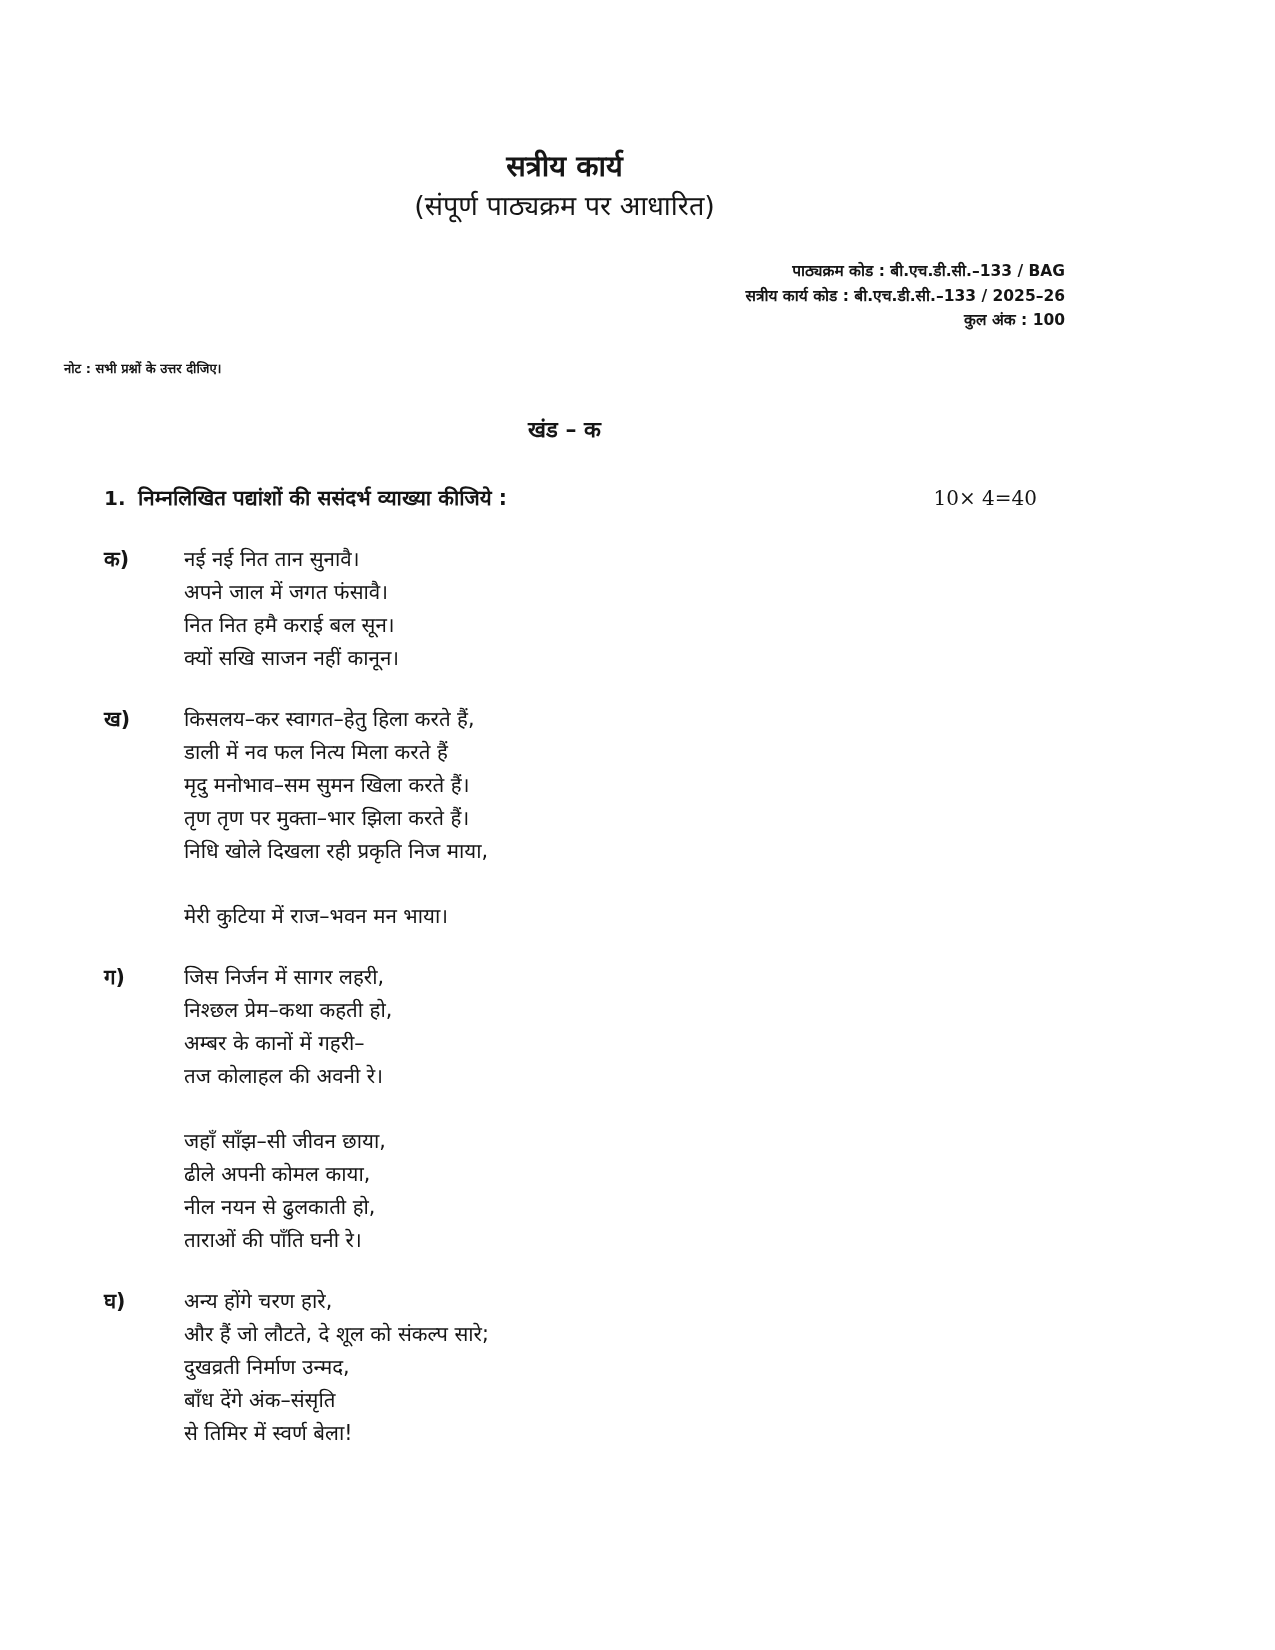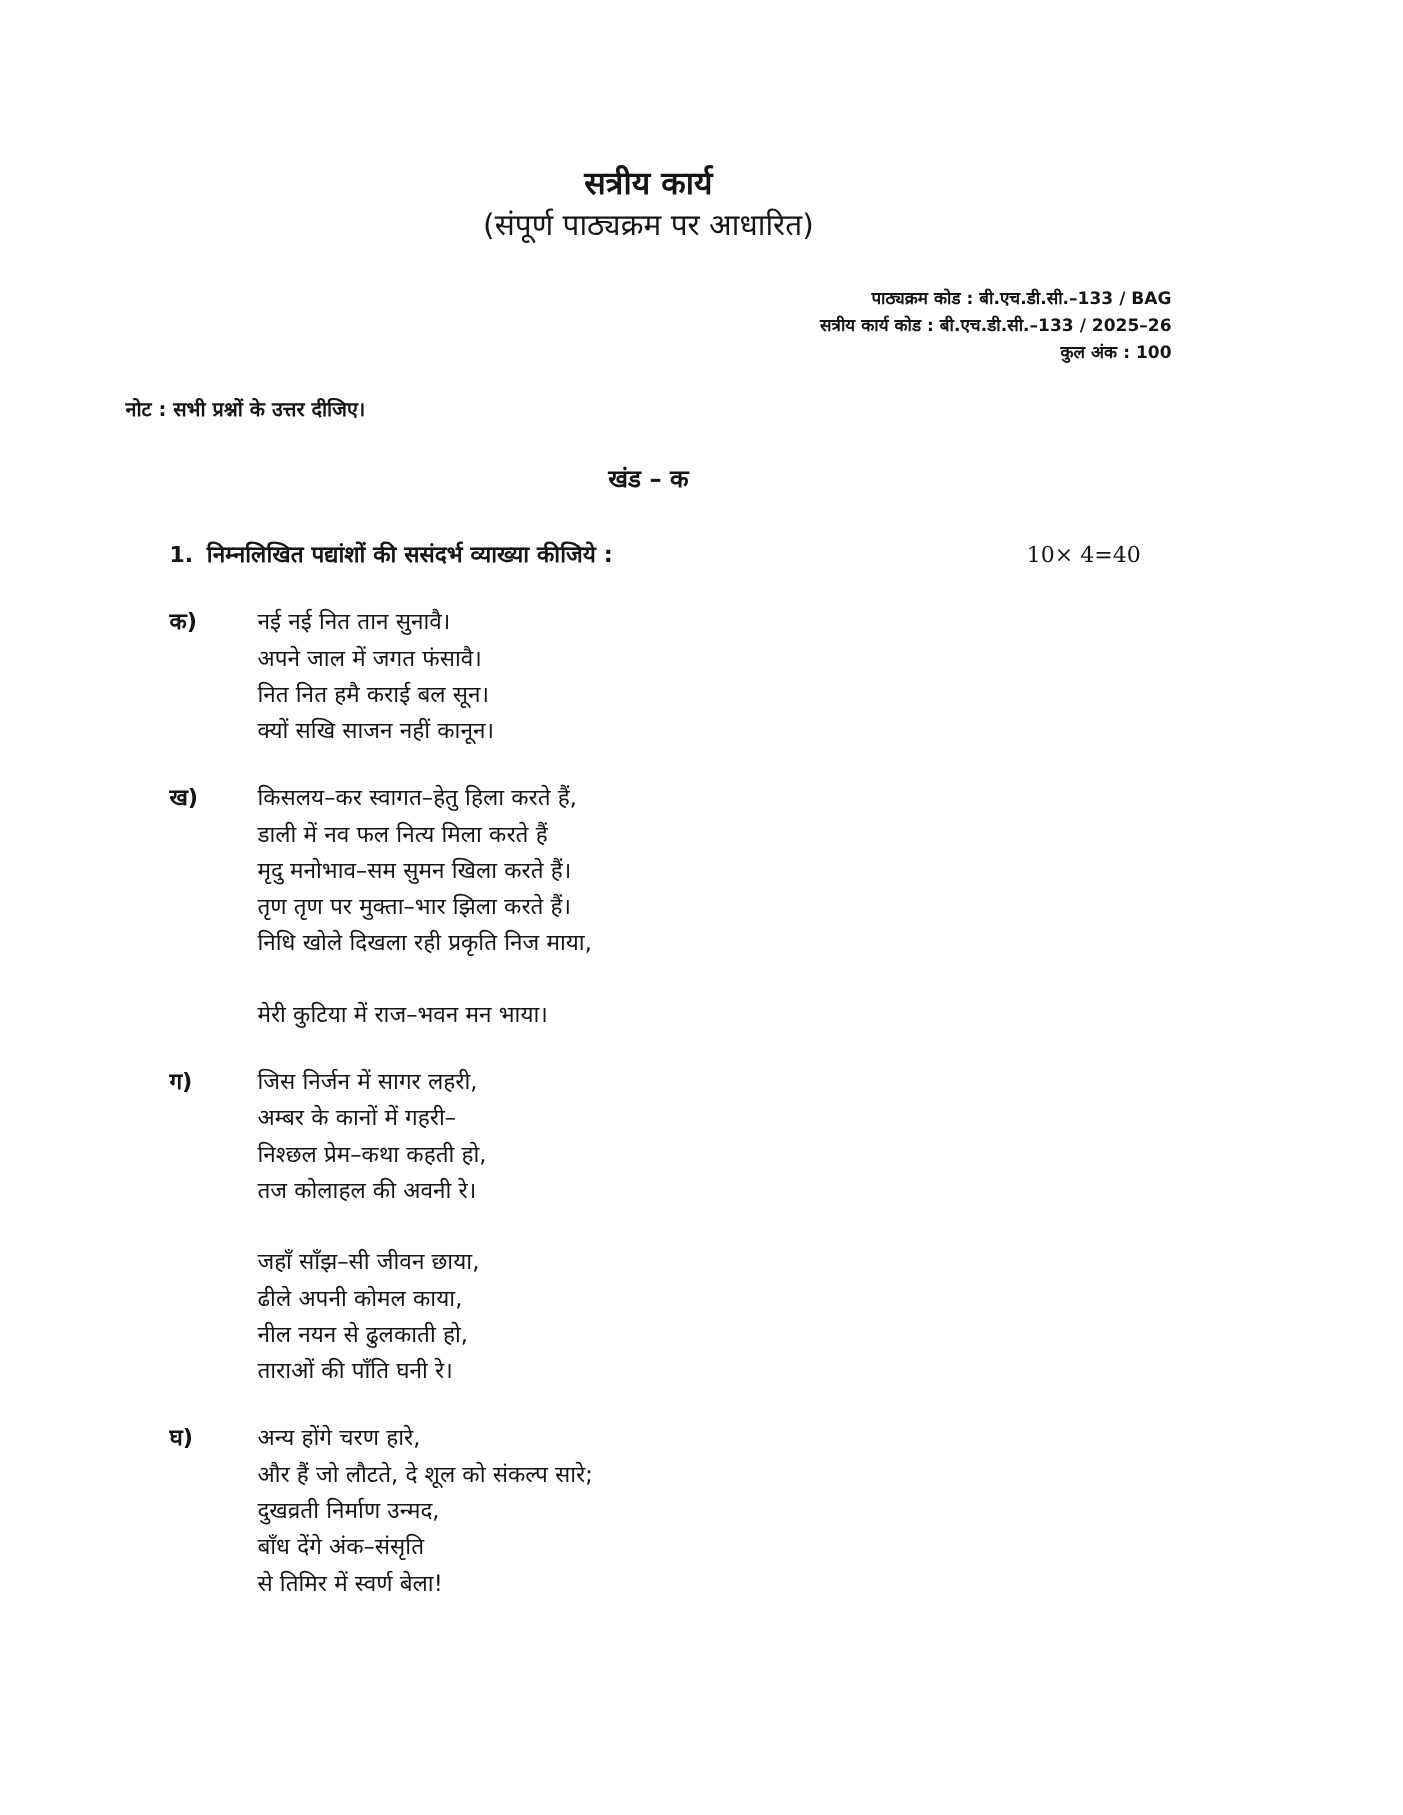--- a/index.html
+++ b/index.html
@@ -12,21 +12,21 @@
     height: 1650px;
     font-family: "DejaVu Sans", sans-serif;
     color: #151515;
     position: relative;
     overflow: hidden;
   }
   .page {
     box-sizing: border-box;
     width: 1275px;
     height: 1650px;
-    padding: 148px 210px 40px 114px;
+    padding: 148px 210px 40px 64px;
   }
   .title {
     text-align: center;
     font-size: 29px;
     font-weight: bold;
     line-height: 1.3;
     margin: 0;
   }
   .subtitle {
     text-align: center;
@@ -37,21 +37,21 @@
   }
   .meta {
     margin-top: 36px;
     text-align: right;
     font-size: 15.5px;
     font-weight: bold;
     line-height: 1.6;
   }
   .note {
     margin-top: 26px;
-    font-size: 18px;
+    font-size: 13px;
     font-weight: bold;
   }
   .section-heading {
     margin-top: 36px;
     text-align: center;
     font-size: 22px;
     font-weight: bold;
   }
   .question-row {
     margin-top: 40px;
@@ -157,22 +157,22 @@
           <div class="stanza">
             <div class="poem-line">मेरी कुटिया में राज–भवन मन भाया।</div>
           </div>
         </div>
       </div>
       <div class="passage">
         <div class="passage-label">ग)</div>
         <div class="passage-body">
           <div class="stanza">
             <div class="poem-line">जिस निर्जन में सागर लहरी,</div>
+            <div class="poem-line">निश्छल प्रेम–कथा कहती हो,</div>
             <div class="poem-line">अम्बर के कानों में गहरी–</div>
-            <div class="poem-line">निश्छल प्रेम–कथा कहती हो,</div>
             <div class="poem-line">तज कोलाहल की अवनी रे।</div>
           </div>
           <div class="stanza">
             <div class="poem-line">जहाँ साँझ–सी जीवन छाया,</div>
             <div class="poem-line">ढीले अपनी कोमल काया,</div>
             <div class="poem-line">नील नयन से ढुलकाती हो,</div>
             <div class="poem-line">ताराओं की पाँति घनी रे।</div>
           </div>
         </div>
       </div>

